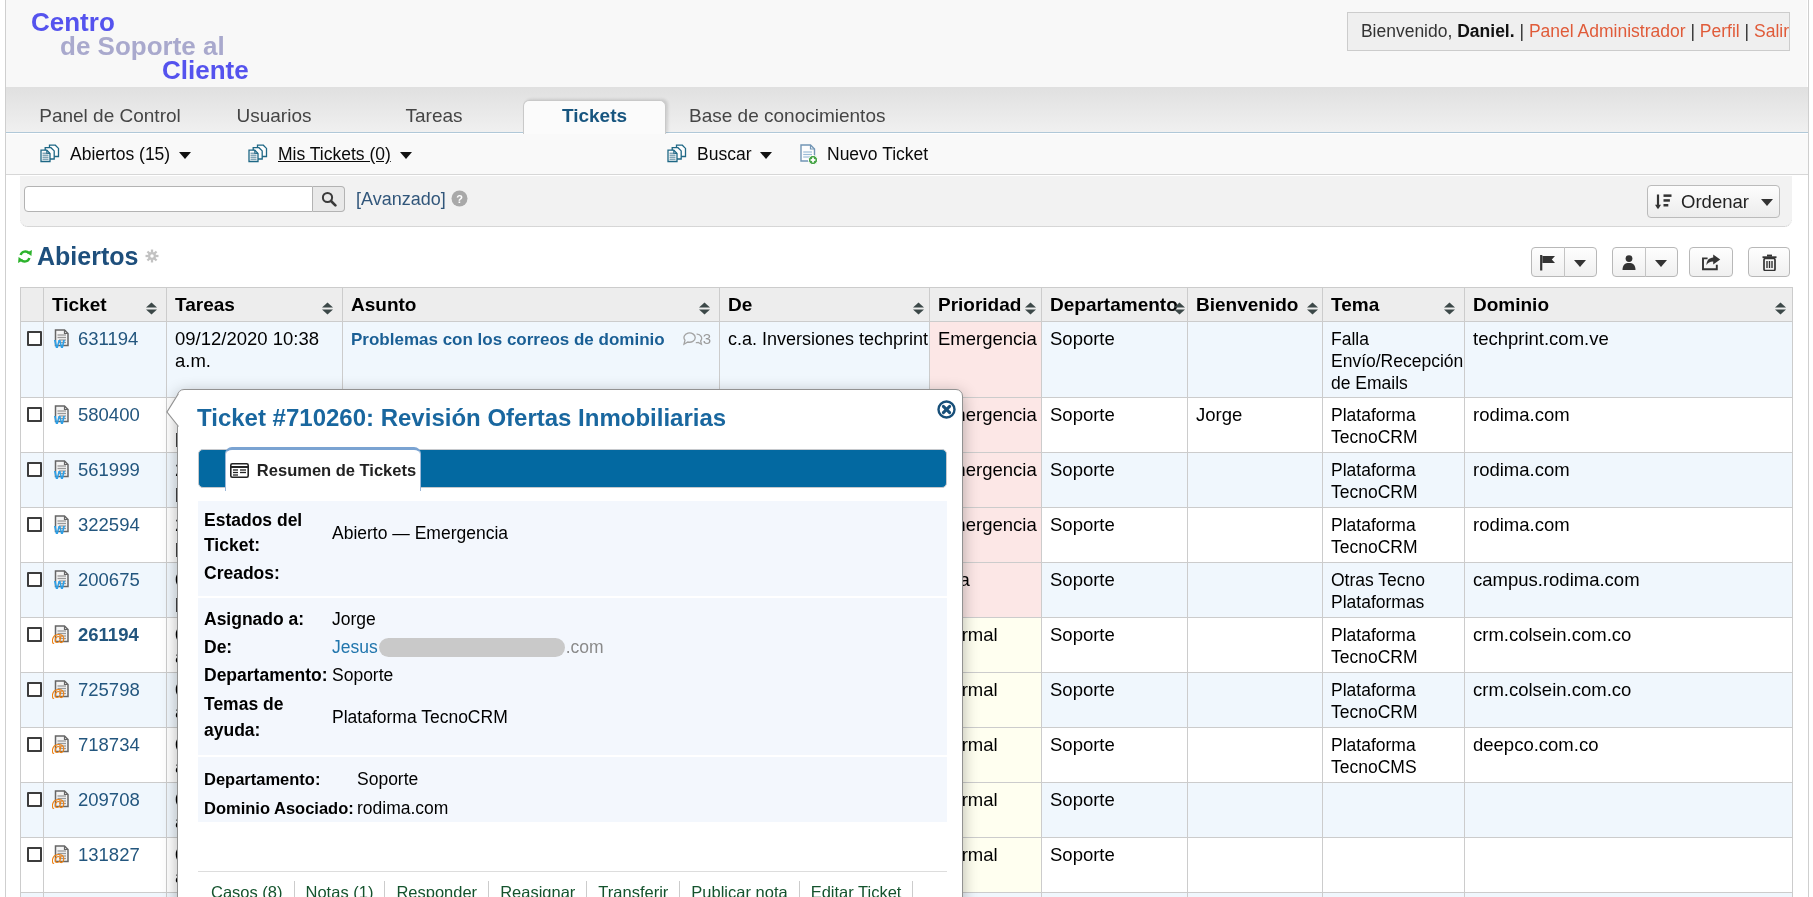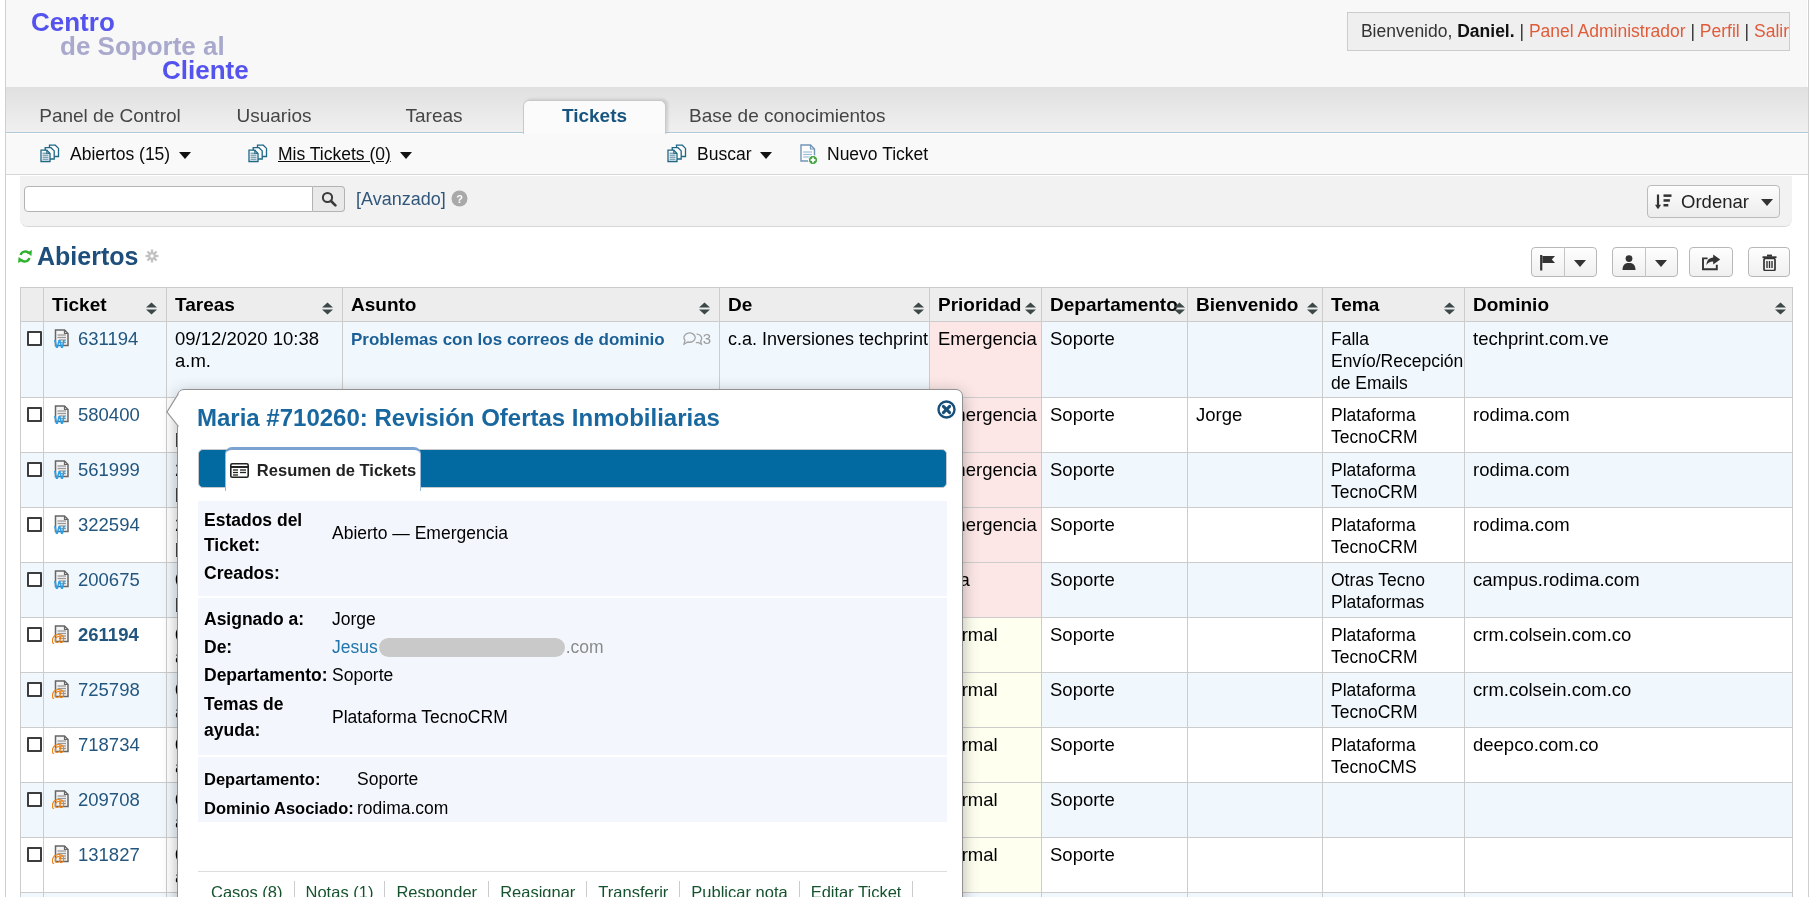--- a/index.html
+++ b/index.html
@@ -603,21 +603,21 @@
           <td></td>
         </tr>
   </tbody>
     </table>
 
   <div id="popup">
     <svg class="notch" width="13" height="34" viewBox="0 0 13 34">
         <path d="M13 0.5 L13 33.5 L12 33.5 L0.8 19 L12 0.5 Z" fill="#fff"></path>
         <path d="M12.5 0.5 L1 19 L12.5 33.5" fill="none" stroke="#929292" stroke-width="1.2"></path>
       </svg>
-    <div id="ptitle">Maria #710260: Revisión Ofertas Inmobiliarias</div>
+    <div id="ptitle">Ticket #710260: Revisión Ofertas Inmobiliarias</div>
     <div id="pclose"><svg width="19" height="19" viewBox="0 0 19 19">
           <circle cx="9.5" cy="9.5" r="8" fill="none" stroke="#174f79" stroke-width="2.4"></circle>
           <g stroke="#174f79" stroke-width="3" stroke-linecap="round">
             <line x1="6.4" y1="6.4" x2="12.6" y2="12.6"></line>
             <line x1="12.6" y1="6.4" x2="6.4" y2="12.6"></line>
           </g>
         </svg></div>
     <div id="ptabs">
       <div id="ptabactive"><svg width="19" height="15" viewBox="0 0 19 15">
             <rect x="0.8" y="0.8" width="17.4" height="13.4" rx="1.5" fill="none" stroke="#222" stroke-width="1.6"></rect>

